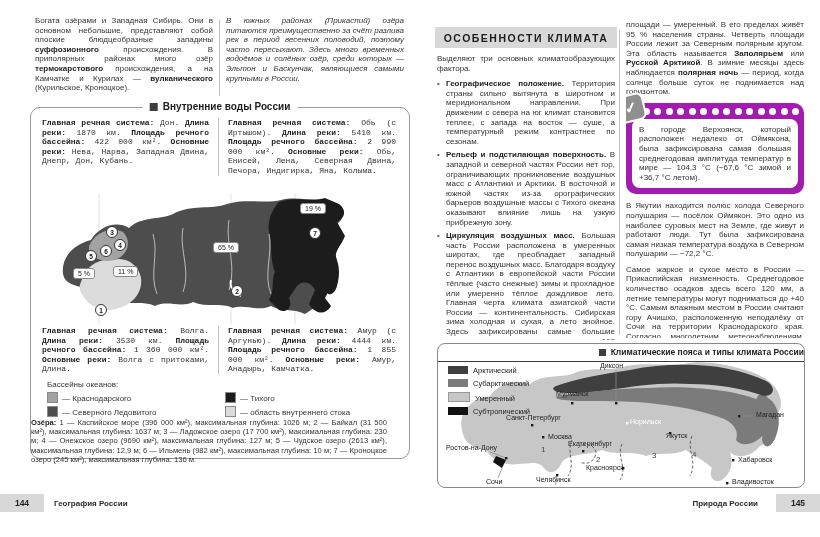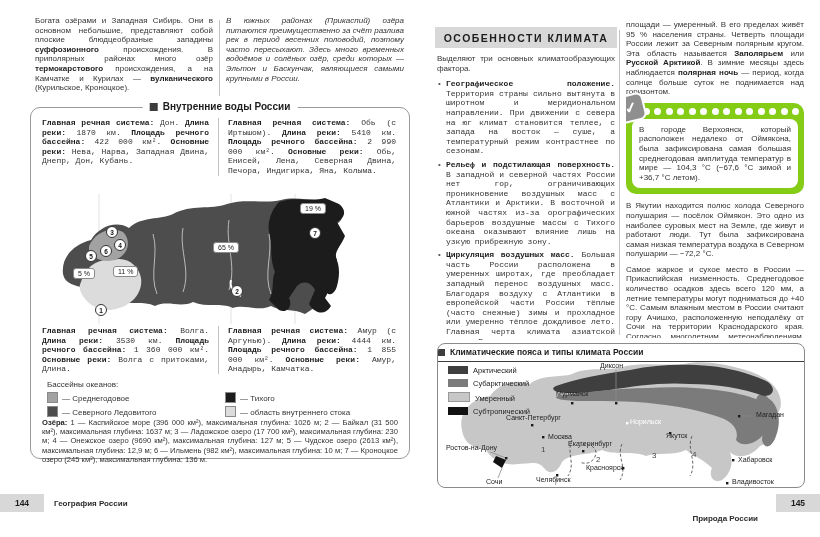--- a/index.html
+++ b/index.html
@@ -38,38 +38,38 @@
   .lakemark{
     position:absolute;width:10px;height:10px;border-radius:50%;background:#fff;border:1px solid #333;
     font-size:6.5px;font-weight:bold;color:#111;display:flex;align-items:center;justify-content:center;
   }
   
   .head-box{
     position:absolute;background:#d8d8d8;text-align:center;
     font-size:10.5px;font-weight:bold;letter-spacing:1.5px;color:#1d1d1d;
     padding-top:5px;box-sizing:border-box;
   }
-  ul.feats{margin:4px 0 0 0;padding:0;list-style:none;font-family:Liberation Mono, monospace;}
+  ul.feats{margin:4px 0 0 0;padding:0;list-style:none;}
   ul.feats li{position:relative;padding-left:9px;margin-bottom:4px;}
   ul.feats li::before{content:"•";position:absolute;left:0;top:0;color:#555;}
   
-  .fact{position:relative;background:#84cc16;border-radius:10px;margin:5px 0 7px 0;padding:0 0 6px 0;}
+  .fact{position:relative;background:#a21caf;border-radius:10px;margin:5px 0 7px 0;padding:0 0 6px 0;}
   .fact .dots{display:flex;justify-content:center;gap:4.5px;padding:5px 0 4px 0;}
   .fact .dots i{width:7px;height:7px;border-radius:50%;background:#fff;display:block;}
   .fact .inner{background:#fff;border-radius:8px;margin:0 6px;padding:6px 7px;}
   .check-badge{
     position:absolute;top:-9px;left:-9px;width:24px;height:24px;background:#8f8f8f;
     border:2px solid #fff;border-radius:7px;transform:rotate(-14deg);
     color:#fff;font-size:15px;font-weight:bold;display:flex;align-items:center;justify-content:center;
   }
   .check-badge::after{content:"✓";}
   
   .cbox{position:absolute;border:1px solid #8a8a8a;border-radius:8px;background:#fff;overflow:hidden;}
   .cbox-head{
-    height:14px;border-bottom:1px solid #3c3c3c;text-align:left;
+    height:14px;border-bottom:1px solid #3c3c3c;text-align:right;
     font-size:8.5px;font-weight:bold;color:#1d1d1d;padding-top:3px;
   }
   .cbox-head .sq{width:7px;height:7px;vertical-align:-1px;}
   .clegend{position:absolute;left:10px;top:22px;font-size:7.5px;color:#222;}
   .clegend div{margin-bottom:4px;white-space:nowrap;}
   .cswatch{display:inline-block;width:20px;height:8px;vertical-align:-1px;margin-right:5px;}
   .cw-arctic{background:#3f3f3f;} .cw-subarctic{background:#7b7b7b;} .cw-temperate{background:#c7c7c7;border:0.5px solid #999;} .cw-subtrop{background:#121212;}
   .city{position:absolute;font-size:7px;color:#222;white-space:nowrap;}
   .city.inv{color:#fff;}
   .zone-num{position:absolute;font-size:8px;color:#444;}
@@ -152,28 +152,28 @@
         <b>Главная речная система:</b> <span>Амур (с Аргунью).</span>
         <b>Длина реки:</b> <span>4444 км.</span>
         <b>Площадь речного бассейна:</b> <span>1 855 000 км².</span>
         <b>Основные реки:</b> <span>Амур, Анадырь, Камчатка.</span>
       </div>
     </div>
 
     <div class="abs" style="left:16px;top:272px;width:350px;">
       <div class="legend-title">Бассейны океанов:</div>
       <div class="legend-grid">
-        <div><span class="swatch sw-atl"></span>— <span>Среднегодовое</span></div>
+        <div><span class="swatch sw-atl"></span>— <span>Краснодарского</span></div>
         <div><span class="swatch sw-pac"></span>— <span>Тихого</span></div>
         <div><span class="swatch sw-arc"></span>— <span>Северного Ледовитого</span></div>
         <div><span class="swatch sw-int"></span>— <span>область внутреннего стока</span></div>
       </div>
     </div>
 
-    <div class="abs txt76 just" style="left:11px;top:310px;width:356px;">
+    <div class="abs txt76 just" style="left:0;top:310px;width:356px;">
       <b>Озёра:</b> <span>1 — Каспийское море (396 000 км²), максимальная глубина: 1026 м; 2 — Байкал (31 500 км²), максимальная глубина: 1637 м; 3 — Ладожское озеро (17 700 км²), максимальная глубина: 230 м; 4 — Онежское озеро (9690 км²), максимальная глубина: 127 м; 5 — Чудское озеро (2613 км²), максимальная глубина: 12,9 м; 6 — Ильмень (982 км²), максимальная глубина: 10 м; 7 — Кроноцкое озеро (245 км²), максимальная глубина: 136 м.</span>
     </div>
   </div>
 
   <div class="pagenum-box" style="left:0;top:494px;">
       <span>144</span>
     </div>
   <div class="footer-label" style="left:54px;top:499px;">География России</div>
 </div>
 
@@ -286,17 +286,17 @@
     <span class="city" style="left:318px;top:67px;">Магадан</span>
     <span class="city" style="left:300px;top:112px;">Хабаровск</span>
     <span class="city" style="left:294px;top:134px;">Владивосток</span>
 
     <span class="zone-num" style="left:103px;top:101px;">1</span>
     <span class="zone-num" style="left:158px;top:111px;">2</span>
     <span class="zone-num" style="left:214px;top:107px;">3</span>
     <span class="zone-num" style="left:254px;top:106px;">4</span>
   </div>
 
-  <div class="footer-label" style="right:62px;top:514px;margin-left:44px;">Природа России</div>
+  <div class="footer-label" style="right:62px;top:499px;margin-left:44px;">Природа России</div>
   <div class="pagenum-box" style="right:0;top:494px;">
       <span>145</span>
     </div>
 </div>
 
 </body></html>

